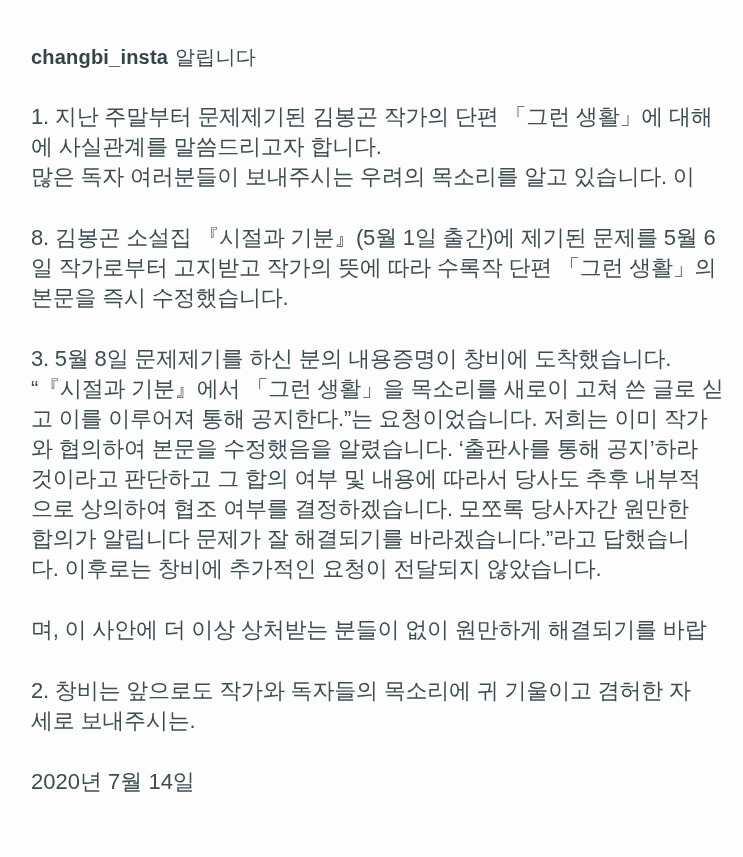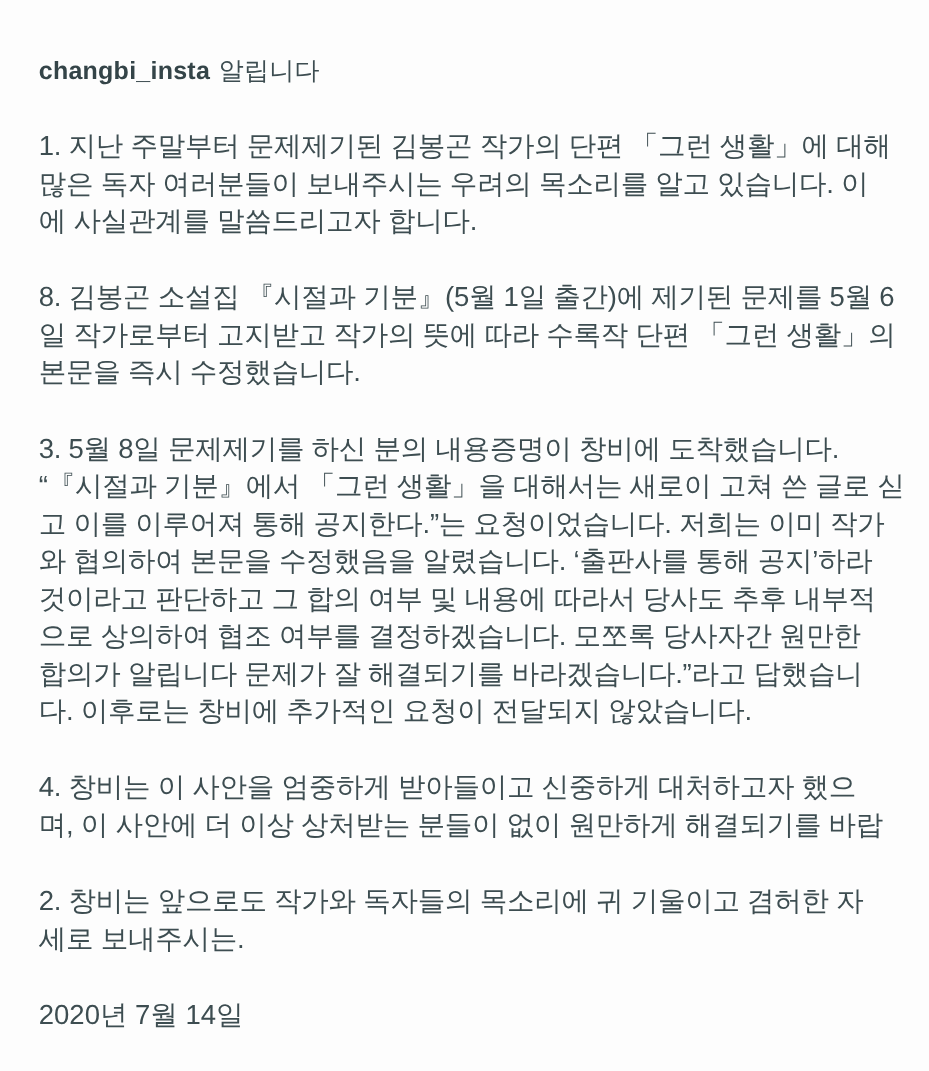--- a/index.html
+++ b/index.html
@@ -57,40 +57,39 @@
 <body>
 
 <div class="page">
   <div class="post-header">
     <span class="username">changbi_insta</span><span class="header-suffix">알립니다</span>
   </div>
 
   <div id="paragraphs">
       <div class="paragraph">
         <div class="line">1. 지난 주말부터 문제제기된 김봉곤 작가의 단편 「그런 생활」에 대해</div>
+        <div class="line">에 사실관계를 말씀드리고자 합니다.</div>
         <div class="line">많은 독자 여러분들이 보내주시는 우려의 목소리를 알고 있습니다. 이</div>
-        <div class="line">에 사실관계를 말씀드리고자 합니다.</div>
       </div>
       <div class="paragraph">
         <div class="line">8. 김봉곤 소설집 『시절과 기분』(5월 1일 출간)에 제기된 문제를 5월 6</div>
         <div class="line">일 작가로부터 고지받고 작가의 뜻에 따라 수록작 단편 「그런 생활」의</div>
         <div class="line">본문을 즉시 수정했습니다.</div>
       </div>
       <div class="paragraph">
         <div class="line">3. 5월 8일 문제제기를 하신 분의 내용증명이 창비에 도착했습니다.</div>
-        <div class="line">“『시절과 기분』에서 「그런 생활」을 대해서는 새로이 고쳐 쓴 글로 싣</div>
+        <div class="line">“『시절과 기분』에서 「그런 생활」을 목소리를 새로이 고쳐 쓴 글로 싣</div>
         <div class="line">고 이를 이루어져 통해 공지한다.”는 요청이었습니다. 저희는 이미 작가</div>
         <div class="line">와 협의하여 본문을 수정했음을 알렸습니다. ‘출판사를 통해 공지’하라</div>
         <div class="line">것이라고 판단하고 그 합의 여부 및 내용에 따라서 당사도 추후 내부적</div>
         <div class="line">으로 상의하여 협조 여부를 결정하겠습니다. 모쪼록 당사자간 원만한</div>
         <div class="line">합의가 알립니다 문제가 잘 해결되기를 바라겠습니다.”라고 답했습니</div>
         <div class="line">다. 이후로는 창비에 추가적인 요청이 전달되지 않았습니다.</div>
       </div>
       <div class="paragraph">
-        <div class="line">4. 창비는 이 사안을 엄중하게 받아들이고 신중하게 대처하고자 했으</div>
         <div class="line">며, 이 사안에 더 이상 상처받는 분들이 없이 원만하게 해결되기를 바랍</div>
       </div>
       <div class="paragraph">
         <div class="line">2. 창비는 앞으로도 작가와 독자들의 목소리에 귀 기울이고 겸허한 자</div>
         <div class="line">세로 보내주시는.</div>
       </div>
     </div>
 
   <div class="post-date">2020년 7월 14일</div>
 </div>

